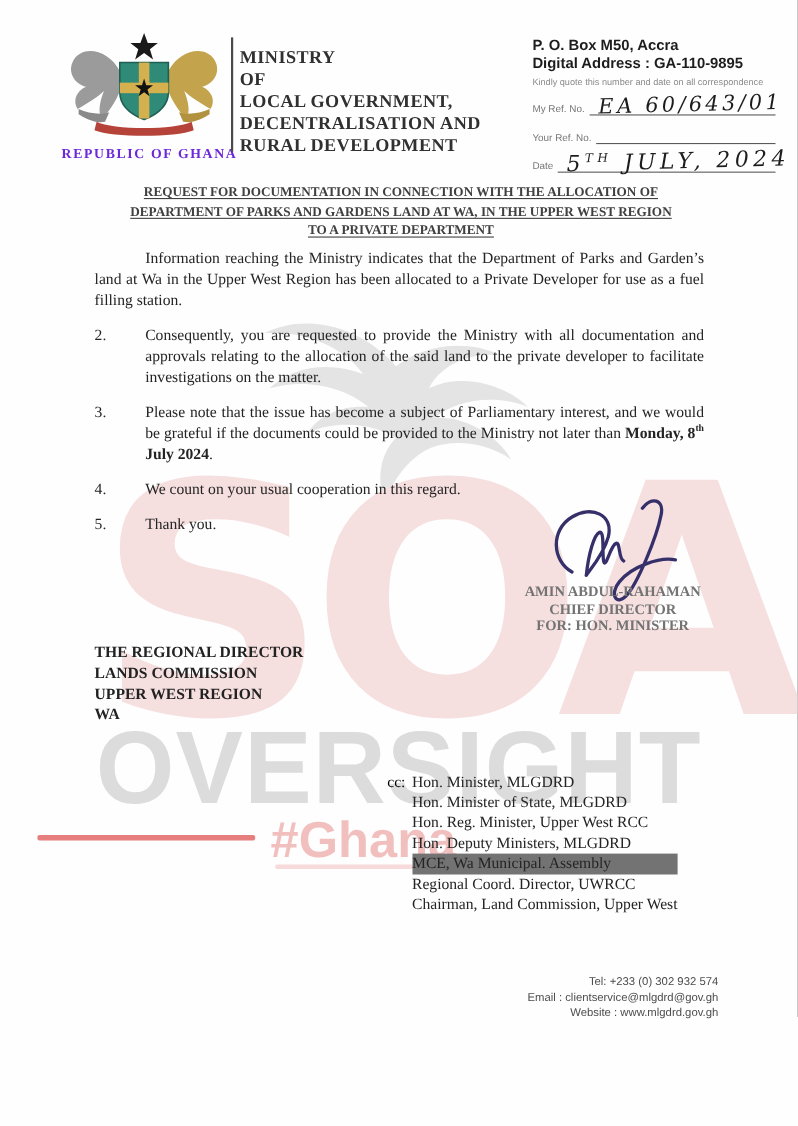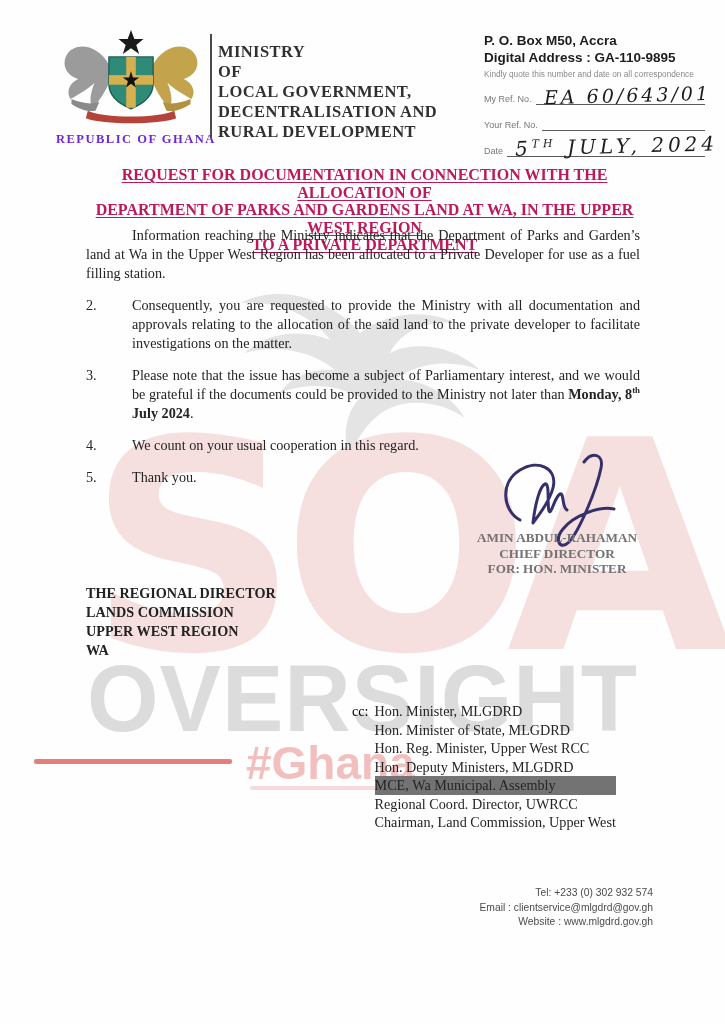--- a/index.html
+++ b/index.html
@@ -49,21 +49,21 @@
     position:absolute;left:8px;bottom:-2px;white-space:nowrap;
     font-family:"DejaVu Serif",serif;font-style:italic;color:#1c1c1c;
     transform:rotate(-1.5deg);
   }
   .hw-ref{font-size:19px;letter-spacing:3px;}
   .hw-date{font-size:20px;letter-spacing:4px;}
   .handwriting sup{font-size:0.55em;}
   
   .subject{position:absolute;top:166px;left:88px;right:84px;text-align:center;z-index:1;}
   .subject div{
-    font-size:16px;font-weight:bold;line-height:17.5px;color:#be185d;
+    font-size:12px;font-weight:bold;line-height:17.5px;color:#404040;
     text-decoration:underline;text-underline-offset:2px;
   }
   
   .bodytext{position:absolute;top:226px;left:86px;width:554px;z-index:1;}
   .para{display:flex;margin-bottom:13px;font-size:14.2px;line-height:19px;color:#242424;justify-content:flex-end;}
   .para .num{width:46px;flex:none;}
   .para .ptext{flex:1;text-align:justify;}
   .para.first .ptext{text-indent:46px;}
   .para .ptext b{font-weight:bold;}
   .para sup{font-size:0.62em;line-height:0;}

